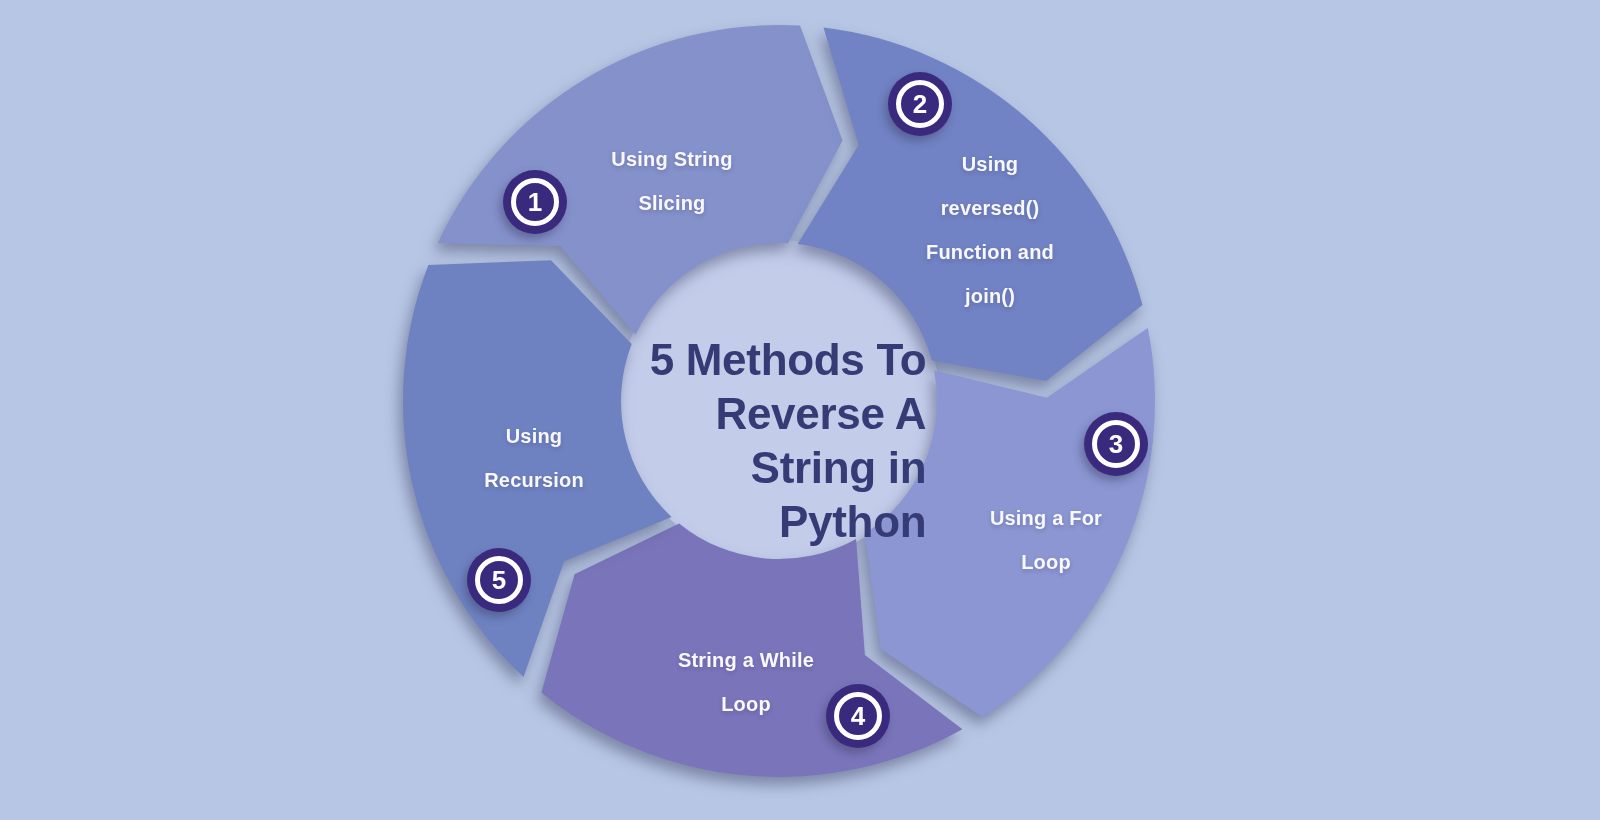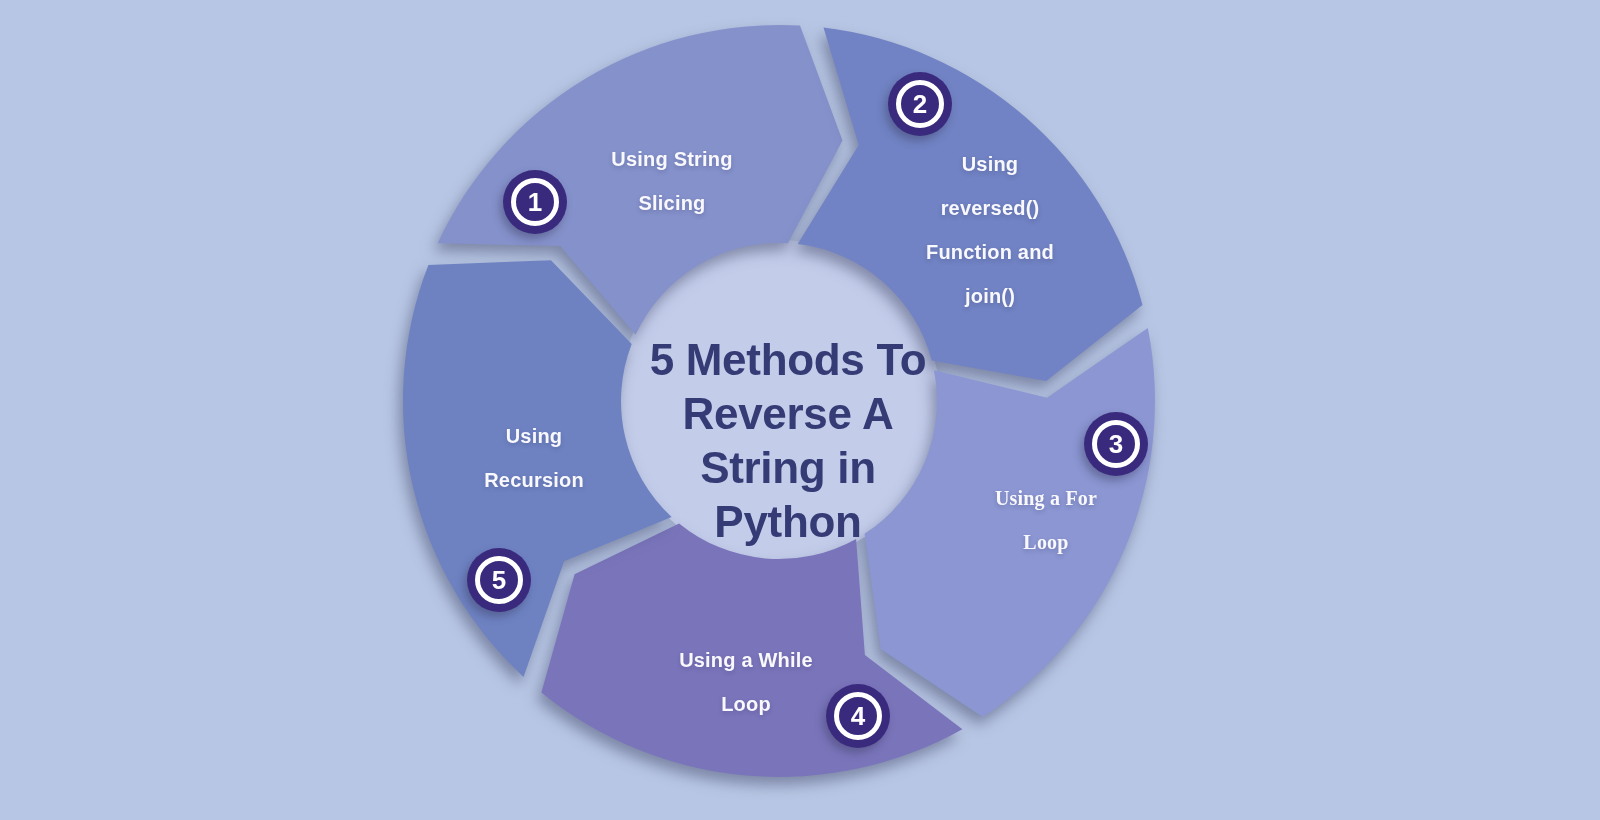--- a/index.html
+++ b/index.html
@@ -23,21 +23,21 @@
     font-size: 20px;
     line-height: 44px;
     color: #f8f8fd;
     white-space: pre-line;
     letter-spacing: 0.2px;
     text-shadow: 0 2px 4px rgba(60,64,110,0.30);
   }
   .center-title {
     position: absolute;
     transform: translate(-50%, -50%);
-    text-align: center;
+    text-align: right;
     font-weight: bold;
     font-size: 44px;
     line-height: 54px;
     color: #353b75;
     white-space: pre-line;
     letter-spacing: -0.3px;
   }
   .badge {
     position: absolute;
     width: 64px; height: 64px;
@@ -95,31 +95,31 @@
 Function and
 join()</div>
     <div class="badge" style="left: 920px; top: 104px; background: rgb(58, 42, 126);">
       <div class="badge-ring" style="border-color: rgb(255, 255, 255);">
         <span class="badge-num" style="color: rgb(255, 255, 255);">2</span>
       </div>
     </div>
   </div>
 
   <div class="seg-item">
-    <div class="seg-label" style="left: 1046px; top: 520px; color: rgb(248, 248, 253); font-family: Liberation Serif, serif;">Using a For
+    <div class="seg-label" style="left: 1046px; top: 540px; color: rgb(248, 248, 253);">Using a For
 Loop</div>
     <div class="badge" style="left: 1116px; top: 444px; background: rgb(58, 42, 126);">
       <div class="badge-ring" style="border-color: rgb(255, 255, 255);">
         <span class="badge-num" style="color: rgb(255, 255, 255);">3</span>
       </div>
     </div>
   </div>
 
   <div class="seg-item">
-    <div class="seg-label" style="left: 746px; top: 682px; color: rgb(248, 248, 253);">Using a While
+    <div class="seg-label" style="left: 746px; top: 682px; color: rgb(248, 248, 253);">String a While
 Loop</div>
     <div class="badge" style="left: 858px; top: 716px; background: rgb(58, 42, 126);">
       <div class="badge-ring" style="border-color: rgb(255, 255, 255);">
         <span class="badge-num" style="color: rgb(255, 255, 255);">4</span>
       </div>
     </div>
   </div>
 
   <div class="seg-item">
     <div class="seg-label" style="left: 534px; top: 458px; color: rgb(248, 248, 253);">Using

